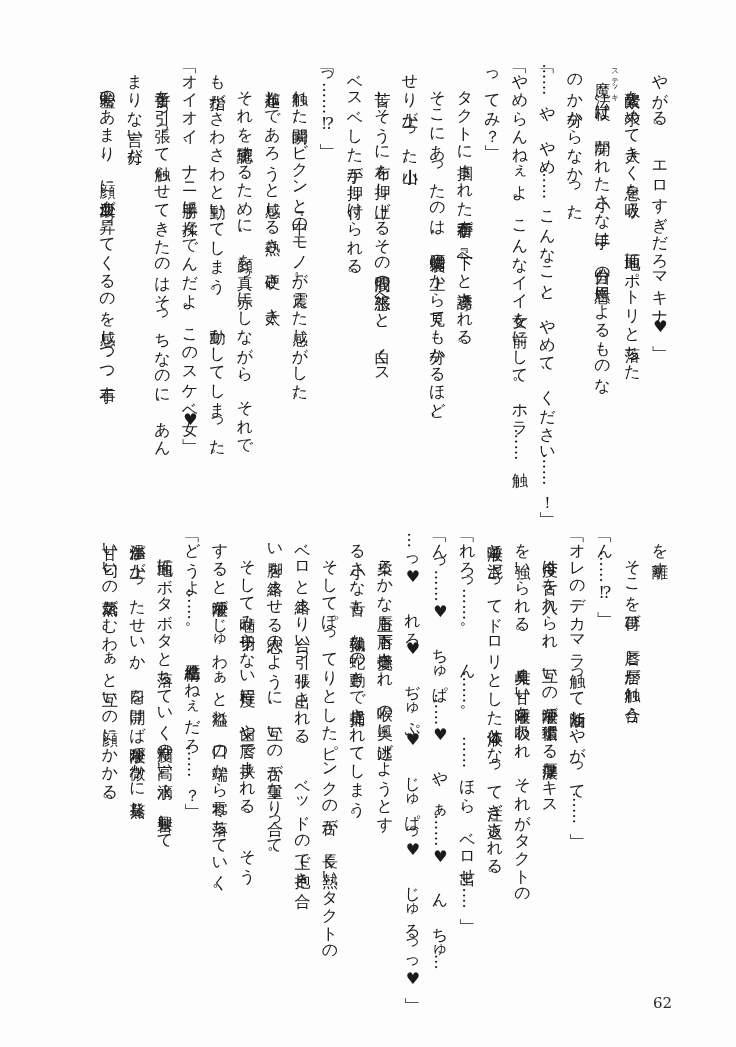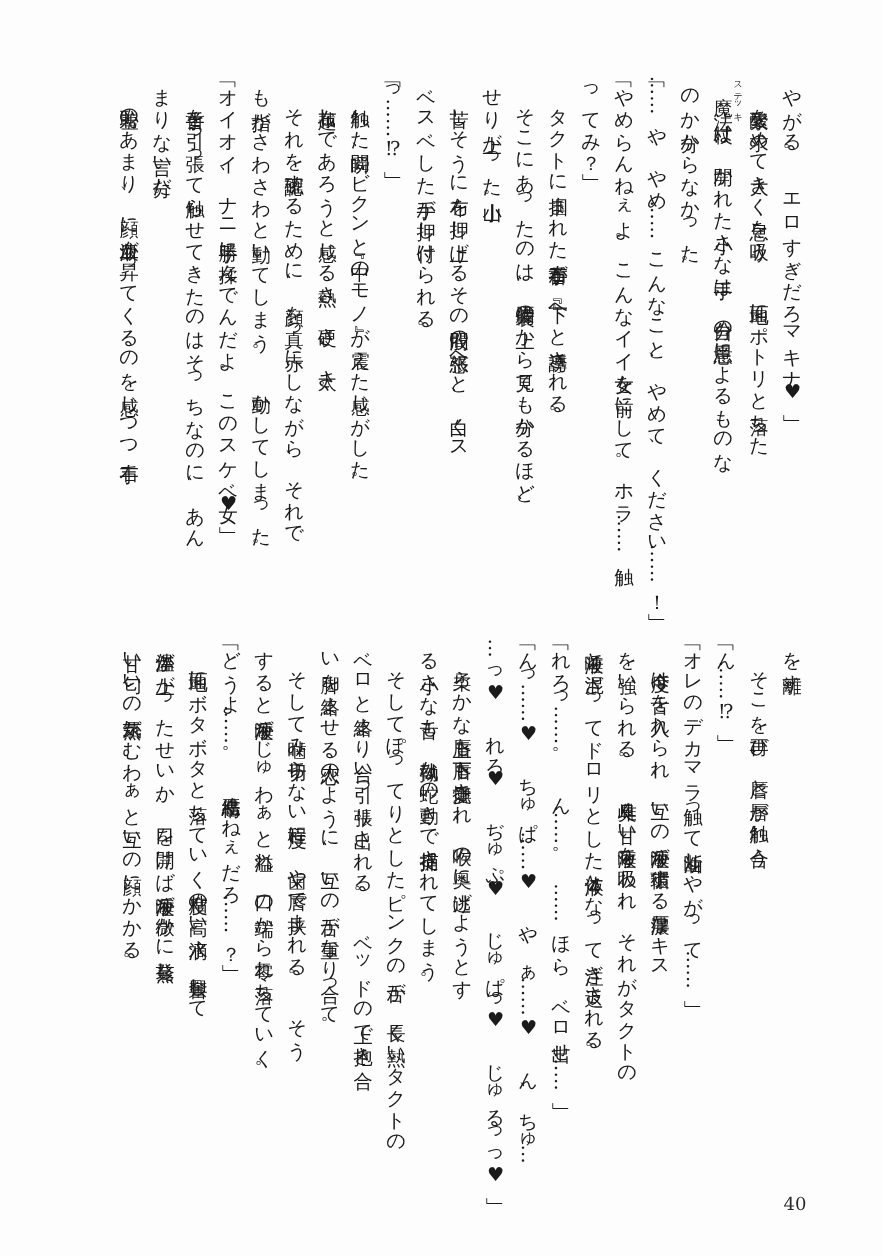--- a/index.html
+++ b/index.html
@@ -93,14 +93,14 @@
       <p class="line">ベロと絡まり合い引っ張り出される。　ベッドの上で抱き合</p>
       <p class="line">い脚を絡ませる恋人のように、互いの舌が重なり合って。</p>
       <p class="line indent">そして噛み千切らない程度に、歯や唇で挟まれる。　そう</p>
       <p class="line">すると唾液がじゅわぁと溢れ、口の端から零れ落ちていく。</p>
       <p class="line">「どうよ……。　結構悪くねぇだろ……？」</p>
       <p class="line indent">地面にボタボタと落ちていく粘度の高い水滴。　興奮して</p>
       <p class="line">体温が上がったせいか、口を開けば唾液が微かに蒸発し、</p>
       <p class="line">甘い匂いの蒸気がむわぁと互いの顔にかかる。</p>
     </div>
 
-  <div class="page-number">40</div>
+  <div class="page-number">62</div>
 </div>
 
 </body></html>

